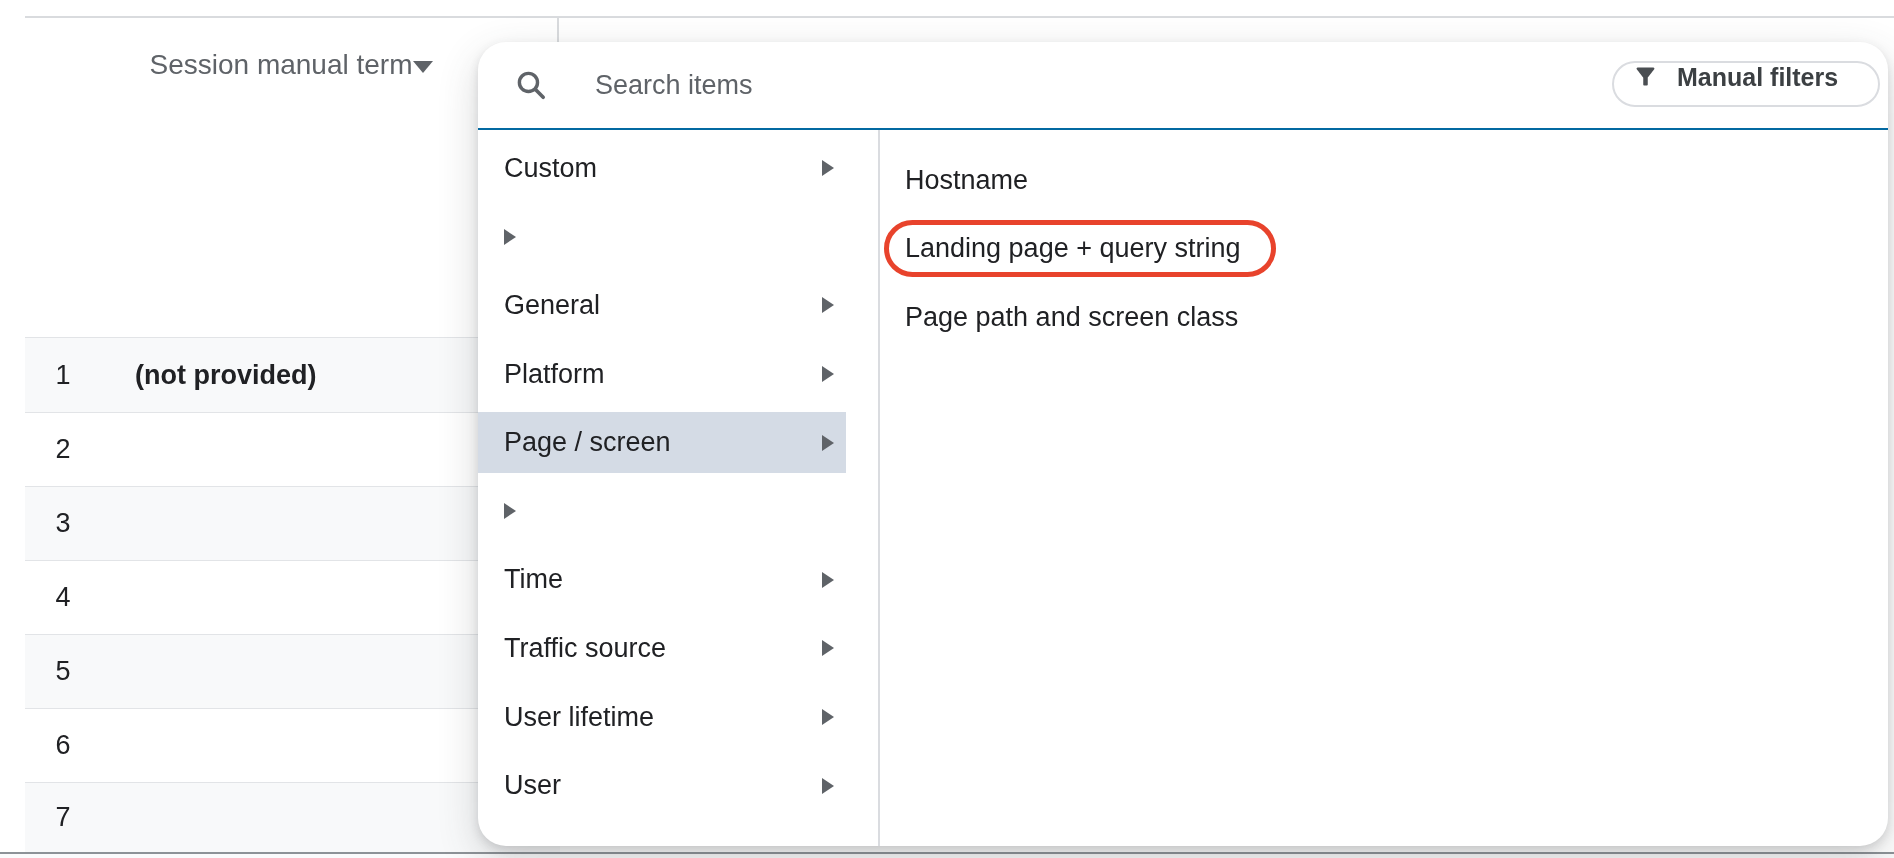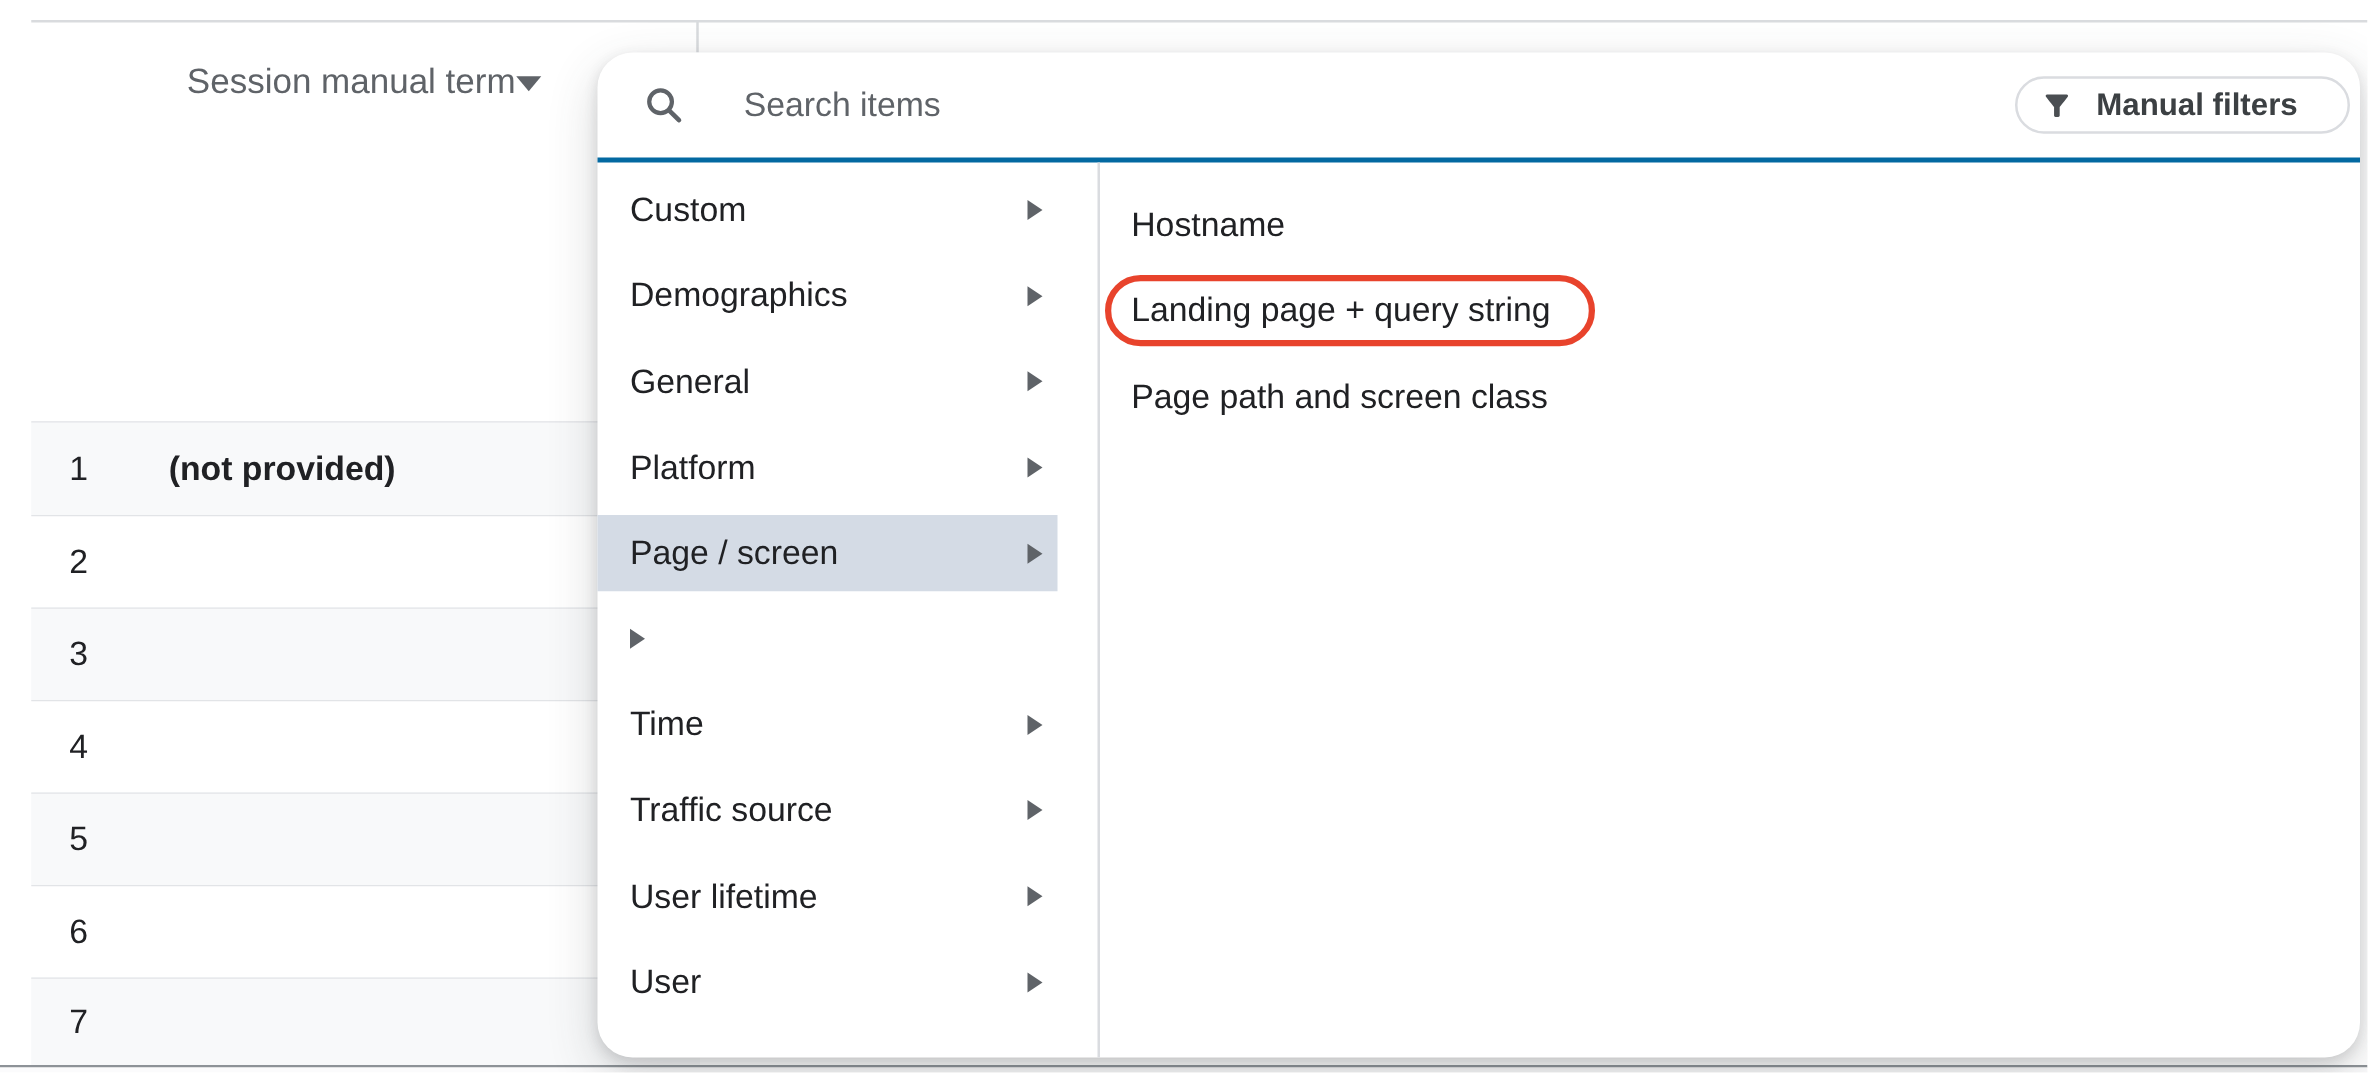--- a/index.html
+++ b/index.html
@@ -41,35 +41,35 @@
 
   
   .panel{
     position:absolute;left:478px;top:42px;width:1410px;height:804px;
     background:#ffffff;border-radius:28px;
     box-shadow:0 4px 10px rgba(60,64,67,.16),0 14px 40px rgba(60,64,67,.20);
     z-index:10;
   }
   .search-row{
     position:absolute;left:0;top:0;width:100%;height:88px;
-    border-bottom:4px solid #0369a1;box-sizing:border-box;
+    border-bottom:2px solid #0369a1;box-sizing:border-box;
     display:flex;align-items:center;
   }
   .search-icon{margin-left:36px;flex:0 0 auto;display:flex;}
   .search-input{
     border:none;outline:none;background:transparent;
     margin-left:45px;flex:1 1 auto;
     font-size:27px;color:#202124;
     font-family:"Liberation Sans","DejaVu Sans",sans-serif;
   }
   .search-input::placeholder{color:#5f6368;opacity:1;}
   .filter-btn{
     position:absolute;right:8px;top:19px;height:46px;min-width:268px;box-sizing:border-box;
     border:2px solid #dadce0;border-radius:24px;background:#fff;
-    display:flex;align-items:center;padding:0 26px 0 18px;gap:18px;cursor:pointer;
+    display:flex;align-items:flex-start;padding:0 26px 0 18px;gap:18px;cursor:pointer;
     font-family:"Liberation Sans","DejaVu Sans",sans-serif;
   }
   .filter-btn .btn-label{font-size:25px;font-weight:700;color:#3c4043;white-space:nowrap;}
 
   .panel-body{position:absolute;left:0;top:88px;bottom:0;width:100%;display:flex;}
   .cat-col{
     width:402px;flex:0 0 auto;border-right:2px solid #dadce0;box-sizing:border-box;
     padding-top:4px;
   }
   .cat{
@@ -165,21 +165,20 @@
     </button>
   </div>
 
   <div class="panel-body">
     <div class="cat-col">
       <div class="cat">
         <span class="cat-label">Custom</span>
         <span class="chevron-right"></span>
       </div>
       <div class="cat">
-        <span class="cat-label">Demographics</span>
         <span class="chevron-right"></span>
       </div>
       <div class="cat">
         <span class="cat-label">General</span>
         <span class="chevron-right"></span>
       </div>
       <div class="cat">
         <span class="cat-label">Platform</span>
         <span class="chevron-right"></span>
       </div>

